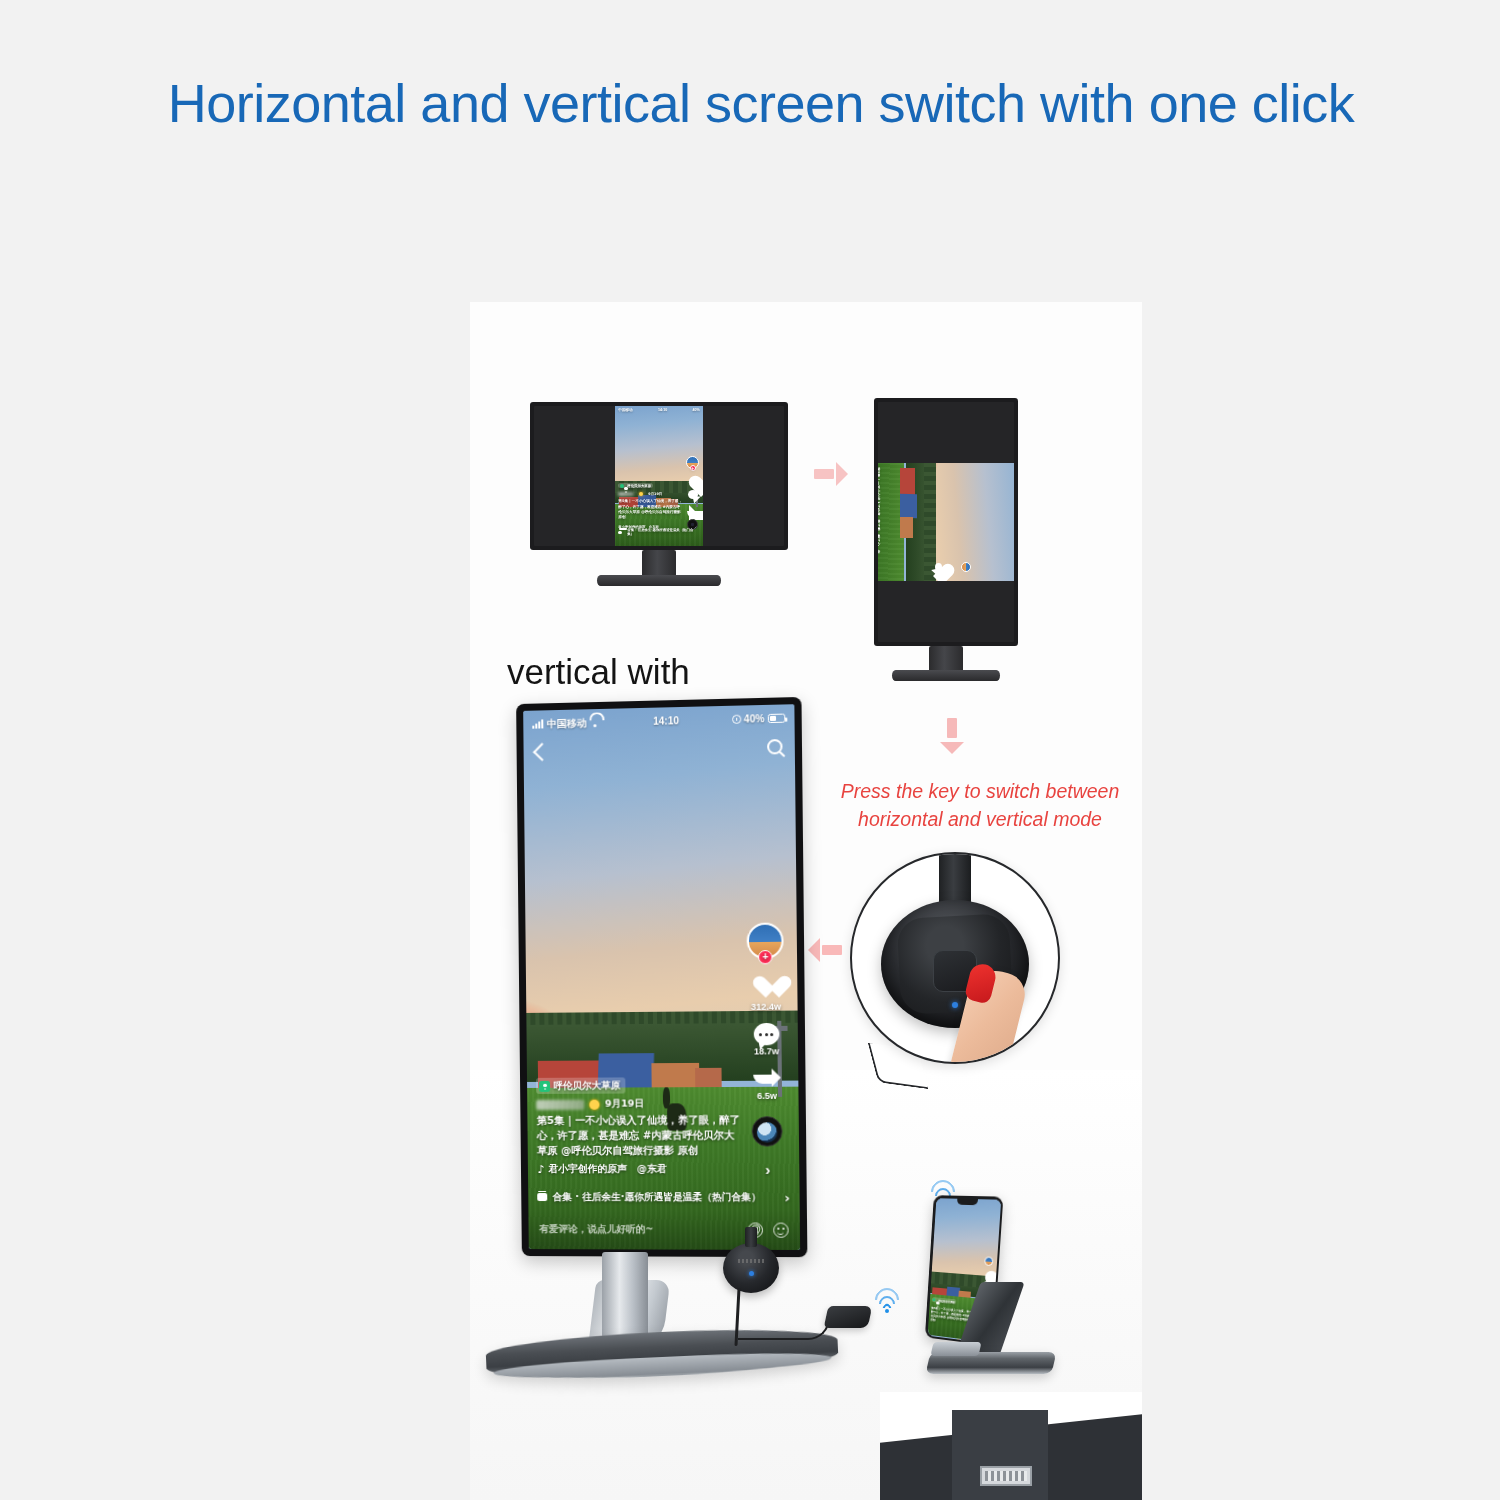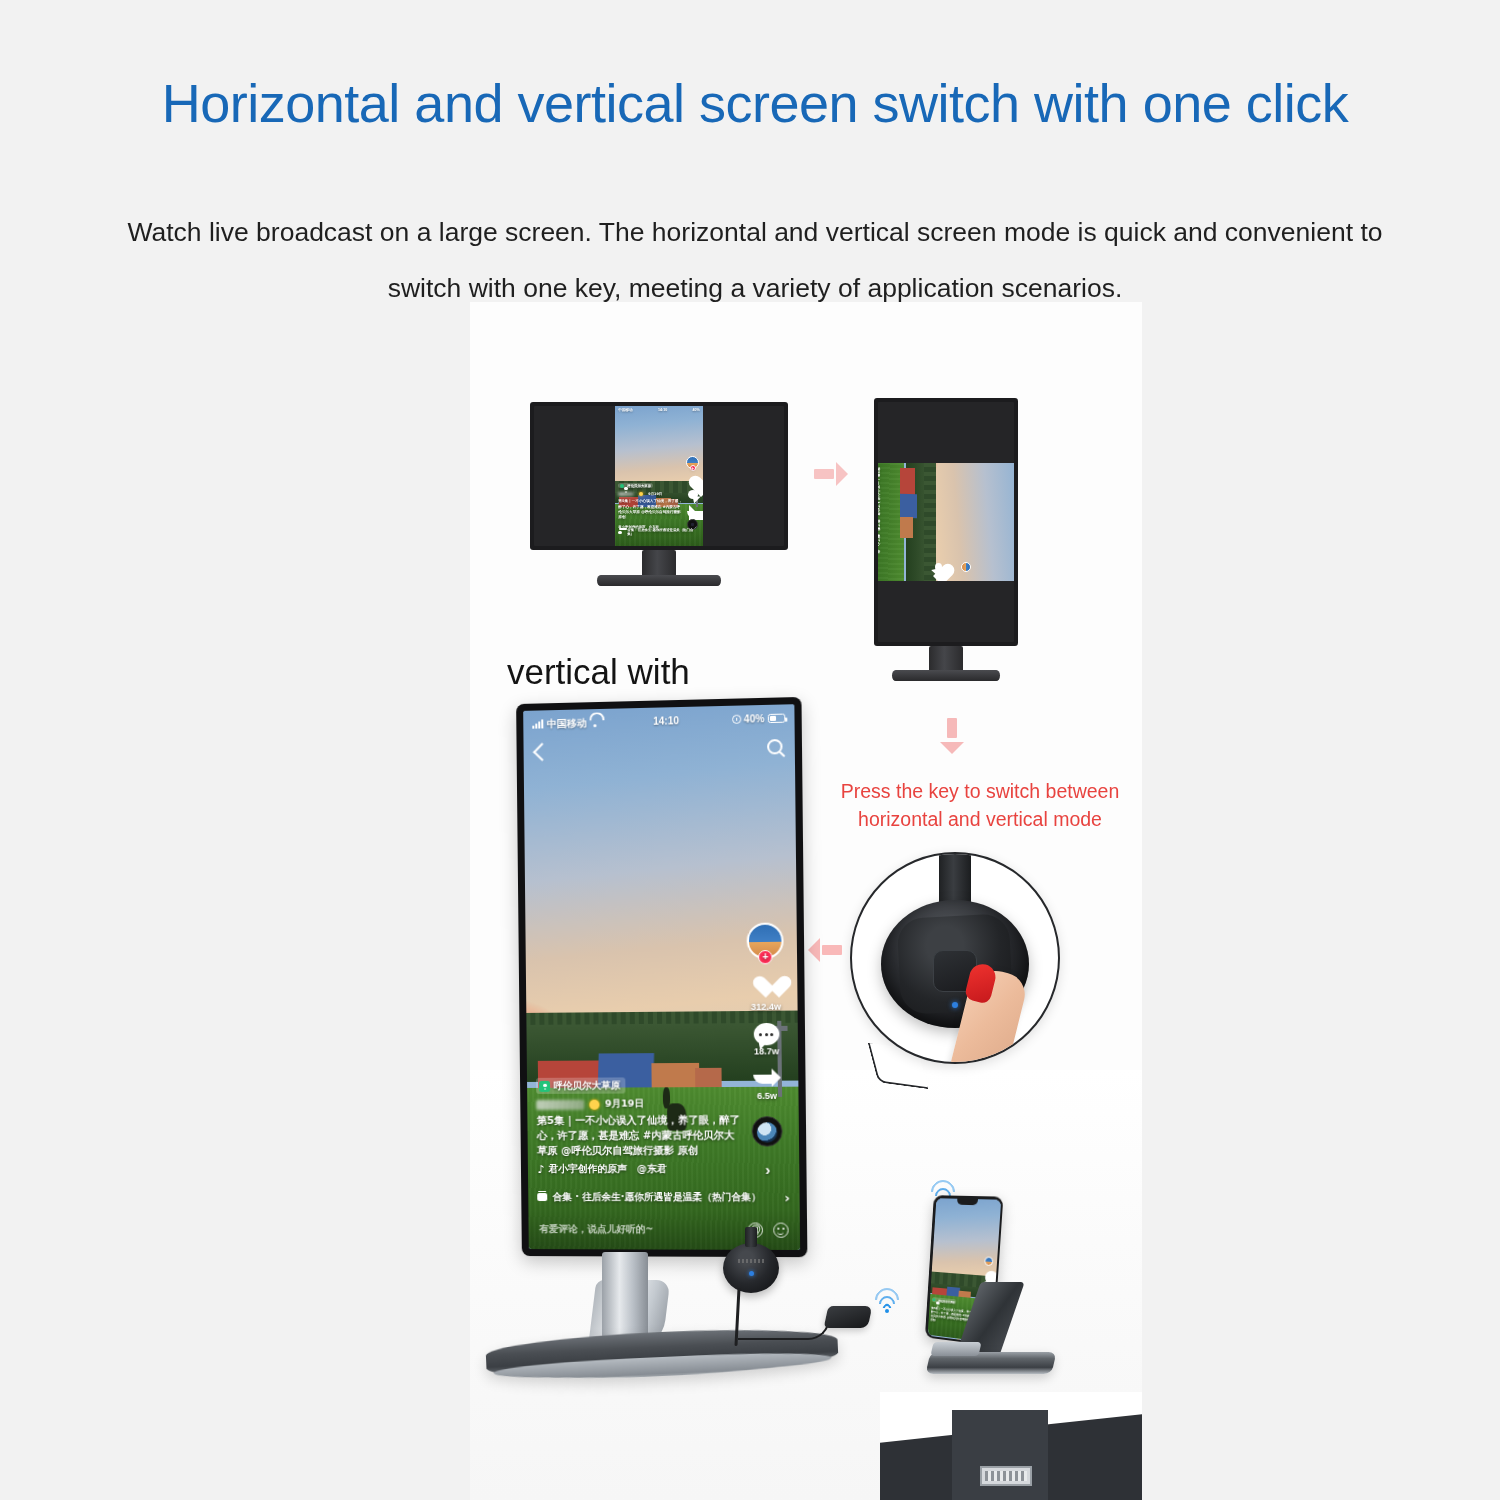--- a/index.html
+++ b/index.html
@@ -6,21 +6,21 @@
   html, body {
     width: 1500px; height: 1500px;
     font-family: "Liberation Sans", "DejaVu Sans", sans-serif;
     background: #f2f2f2;
     overflow: hidden;
   }
   #page { position: relative; width: 1500px; height: 1500px; background: #f2f2f2; }
 
   
   .headline {
-    position: absolute; left: 110px; top: 72px; width: 1290px;
+    position: absolute; left: 116px; top: 72px; width: 1290px;
     text-align: center;
     font-size: 54px; line-height: 1.15; font-weight: 400;
     color: #1868b7; letter-spacing: -0.5px;
   }
   .subhead {
     position: absolute; left: 100px; top: 205px; width: 1310px;
     text-align: center;
     font-size: 26.5px; line-height: 2.1; color: #1f1f1f; font-weight: 400;
   }
 
@@ -364,21 +364,21 @@
     content:""; position:absolute; right:0; top:7px; width:20px;height:10px;background:#f9b9b9;border-radius:1px;
   }
   .arrow-left:after{
     content:""; position:absolute; left:0; top:0; width:0;height:0;
     border:12px solid transparent; border-right-color:#f9b9b9; border-left:0;
   }
 
   
   .annotation{
     position:absolute; left:800px; top:778px; width:360px; text-align:center;
-    color:#e8433f; font-size:19.5px; line-height:1.42; font-weight:400;
+    color:#e8433f; font-size:19.5px; line-height:1.42; font-weight:400;font-style:italic;
   }
 
   
   .callout{
     position:absolute; left:850px; top:852px; width:210px; height:212px;
   }
   .callout-circle{
     position:absolute; inset:0; border-radius:50%;
     background:#fff; border:2px solid #26282b; overflow:hidden;
     box-shadow: 0 3px 12px rgba(0,0,0,.12);
@@ -520,21 +520,20 @@
     transform: translate(-50%,-50%) rotate(90deg);
     transform-origin:center center;
   }
 </style>
 </head>
 <body>
 
 <div id="page">
 
   <div class="headline">Horizontal and vertical screen switch with one click</div>
-  <div class="subhead">Watch live broadcast on a large screen. The horizontal and vertical screen mode is quick and convenient to switch with one key, meeting a variety of application scenarios.</div>
 
   <div class="photo-panel">
     <div class="panel-floor"></div>
 
     <div class="cabinet">
       <div class="cabinet-panel"></div>
       <div class="cabinet-slot"></div>
     </div>
   </div>
 

